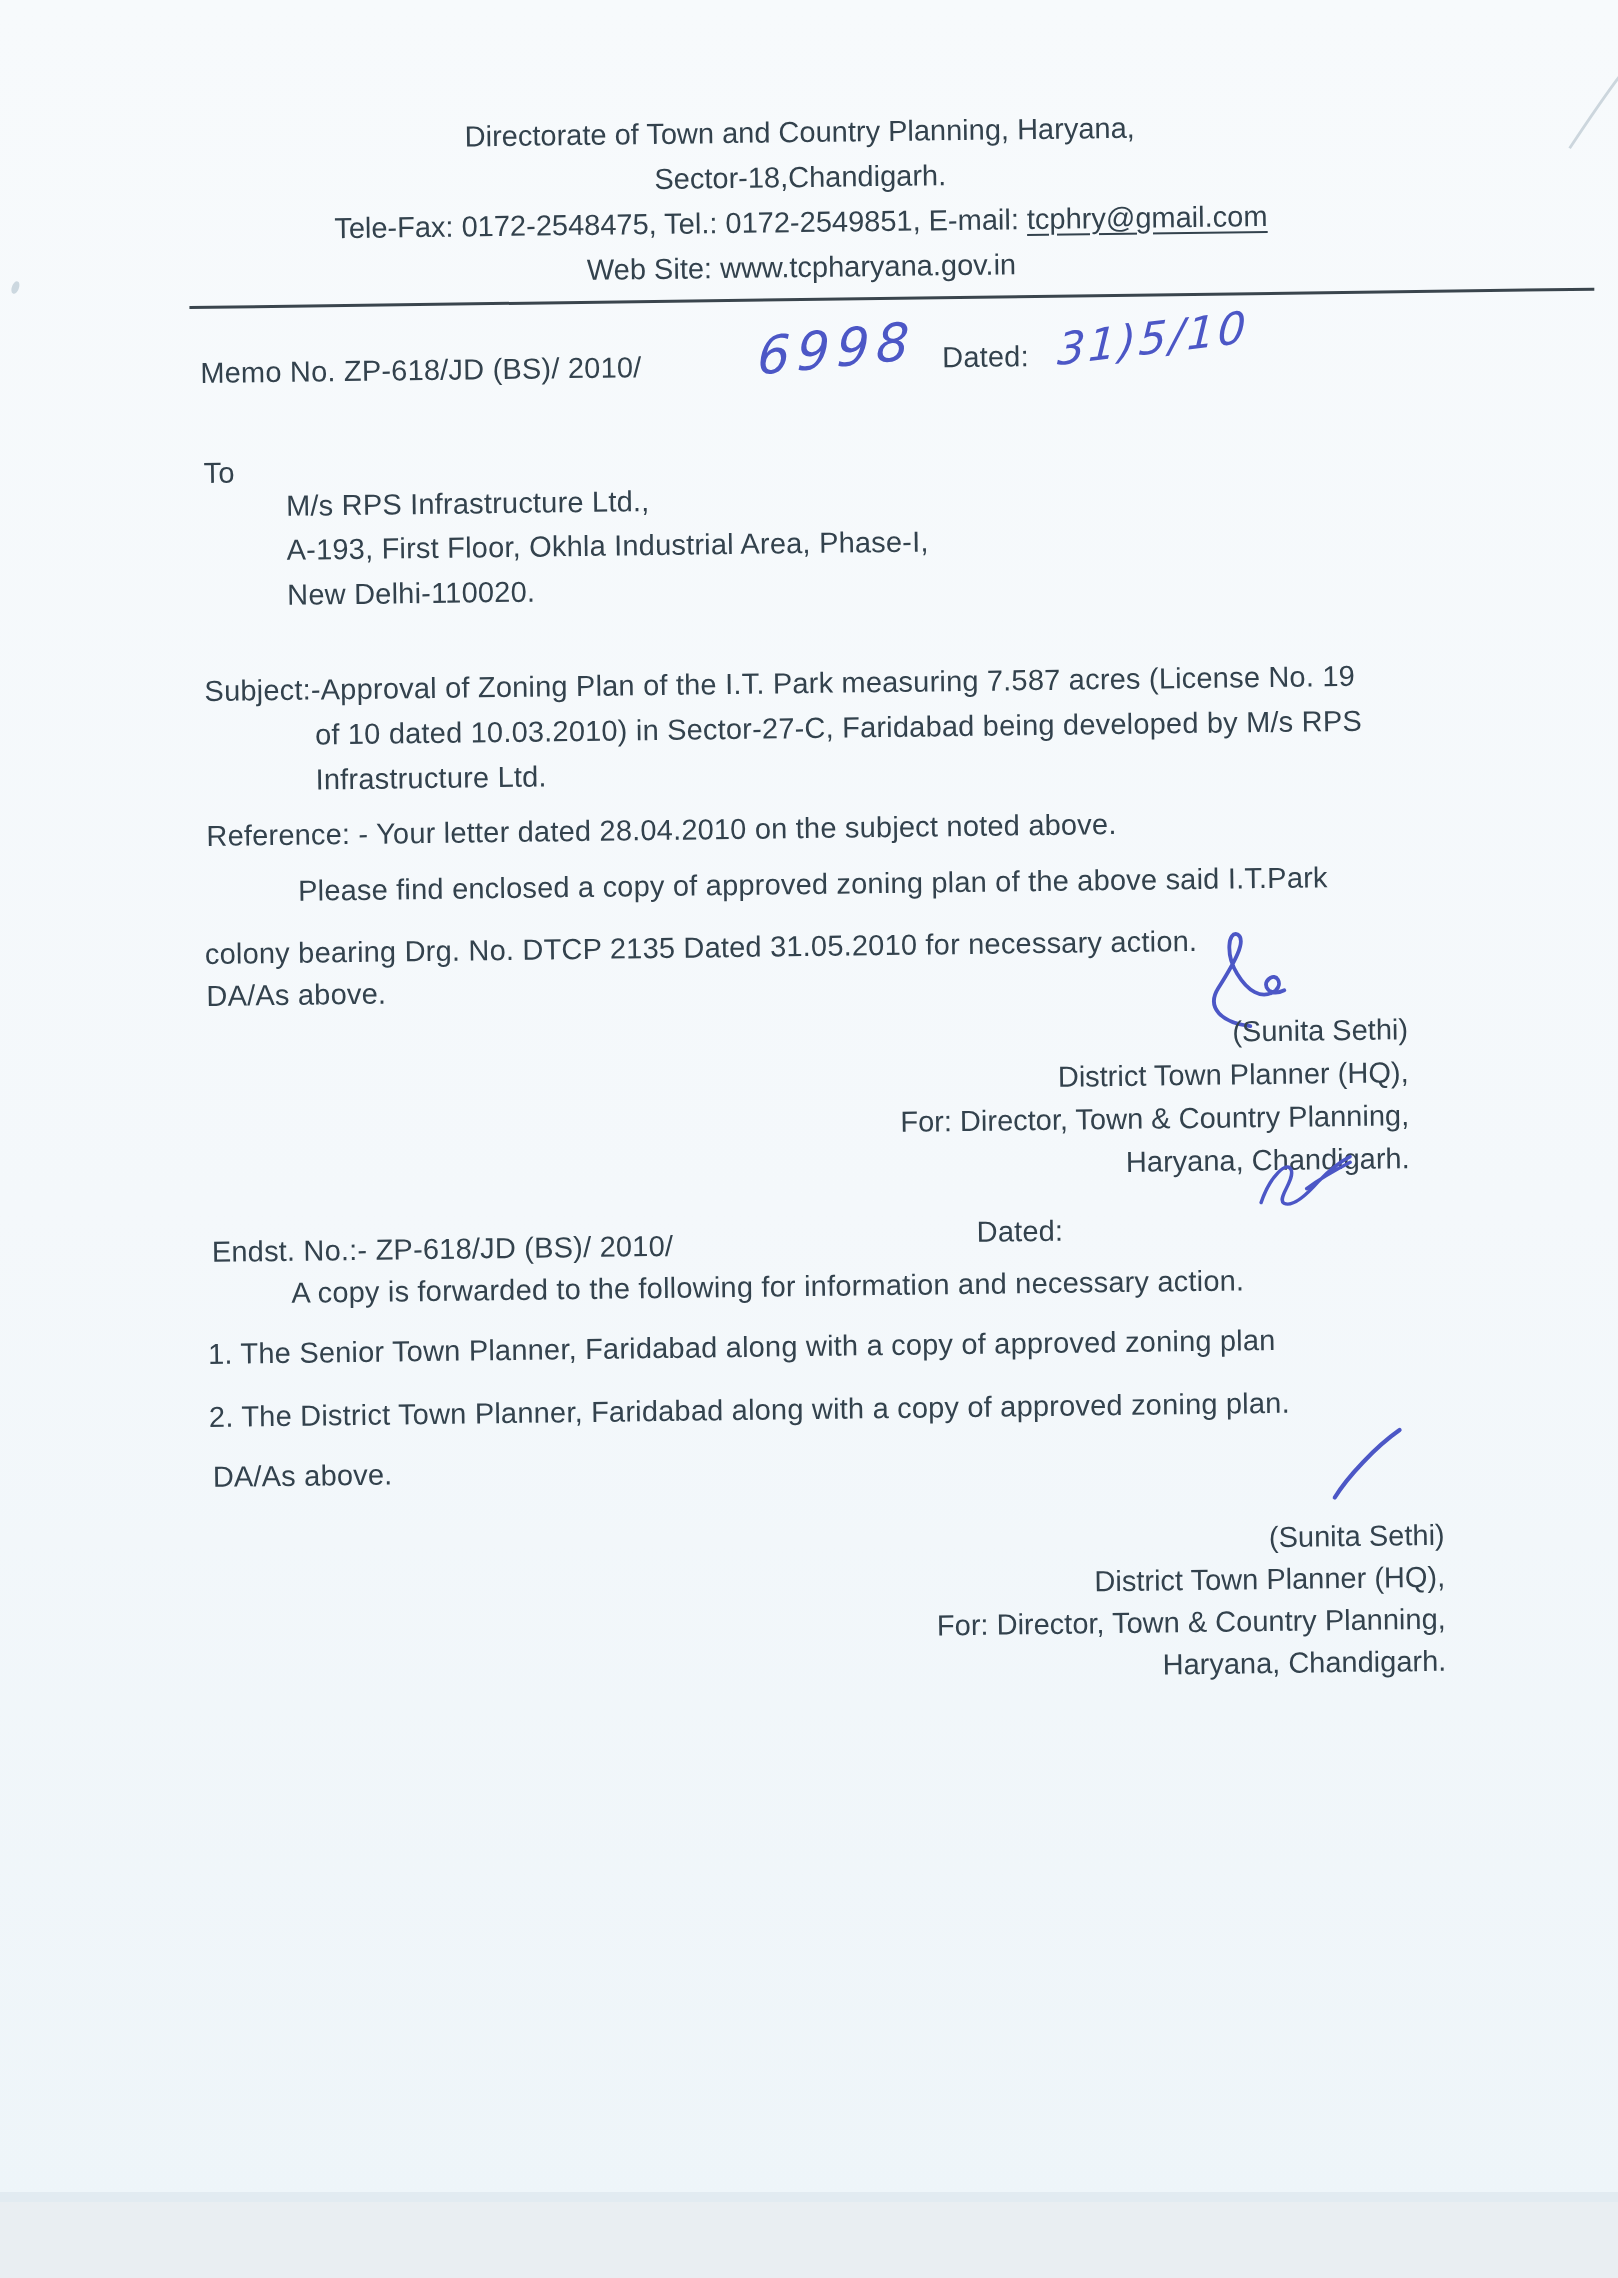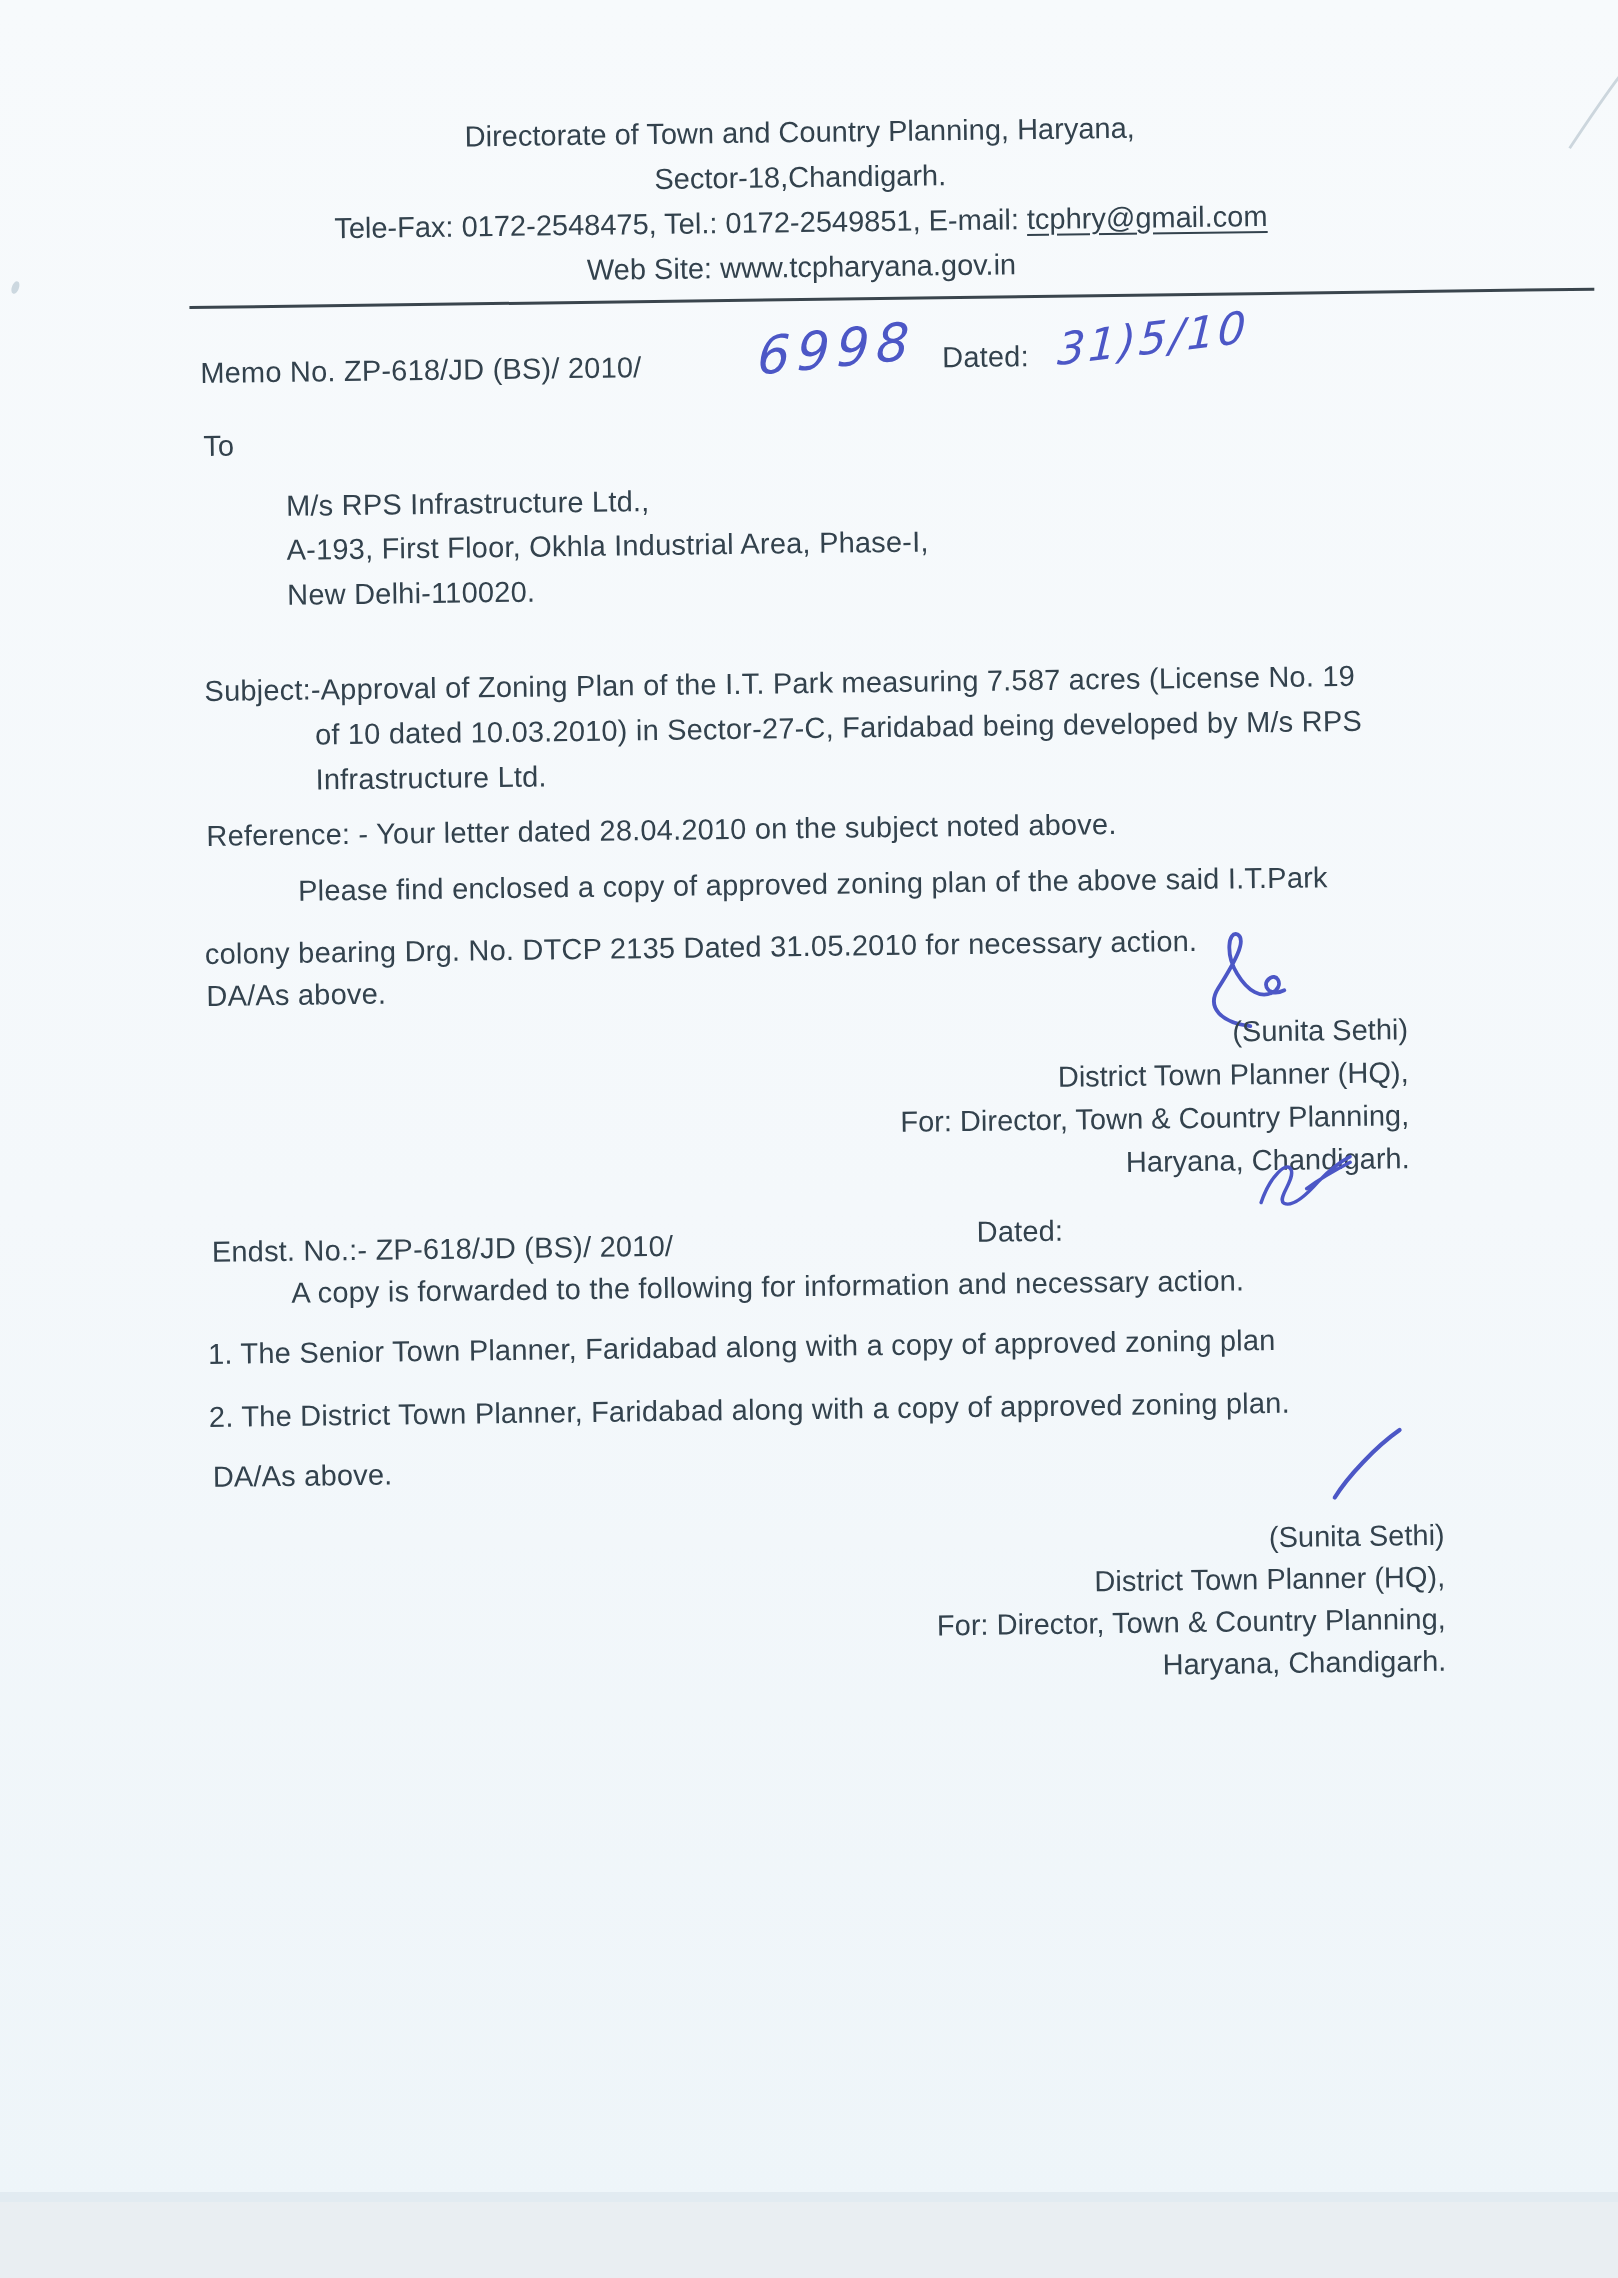--- a/index.html
+++ b/index.html
@@ -48,21 +48,21 @@
       <div>Web Site: www.tcpharyana.gov.in</div>
     </div>
 
     <div class="rule"></div>
 
     <div class="ln" style="left:207px; top:349px;">Memo No. ZP-618/JD (BS)/ 2010/</div>
     <div class="hand hand-memo">6998</div>
     <div class="ln" style="left:949px; top:343px;">Dated:</div>
     <div class="hand hand-date">31)5/10</div>
 
-    <div class="ln" style="left:209px; top:422px;">To</div>
+    <div class="ln" style="left:209px; top:449px;">To</div>
     <div class="ln" style="left:291px; top:483px;">M/s RPS Infrastructure Ltd.,</div>
     <div class="ln" style="left:291px; top:527px;">A-193, First Floor, Okhla Industrial Area, Phase-I,</div>
     <div class="ln" style="left:291px; top:572px;">New Delhi-110020.</div>
 
     <div class="ln" style="left:207px; top:667px;">Subject:-Approval of Zoning Plan of the I.T. Park measuring 7.587 acres (License No. 19</div>
     <div class="ln" style="left:317px; top:712px;">of 10 dated 10.03.2010) in Sector-27-C, Faridabad being developed by M/s RPS</div>
     <div class="ln" style="left:317px; top:757px;">Infrastructure Ltd.</div>
 
     <div class="ln" style="left:207px; top:812px;">Reference: - Your letter dated 28.04.2010 on the subject noted above.</div>
 

